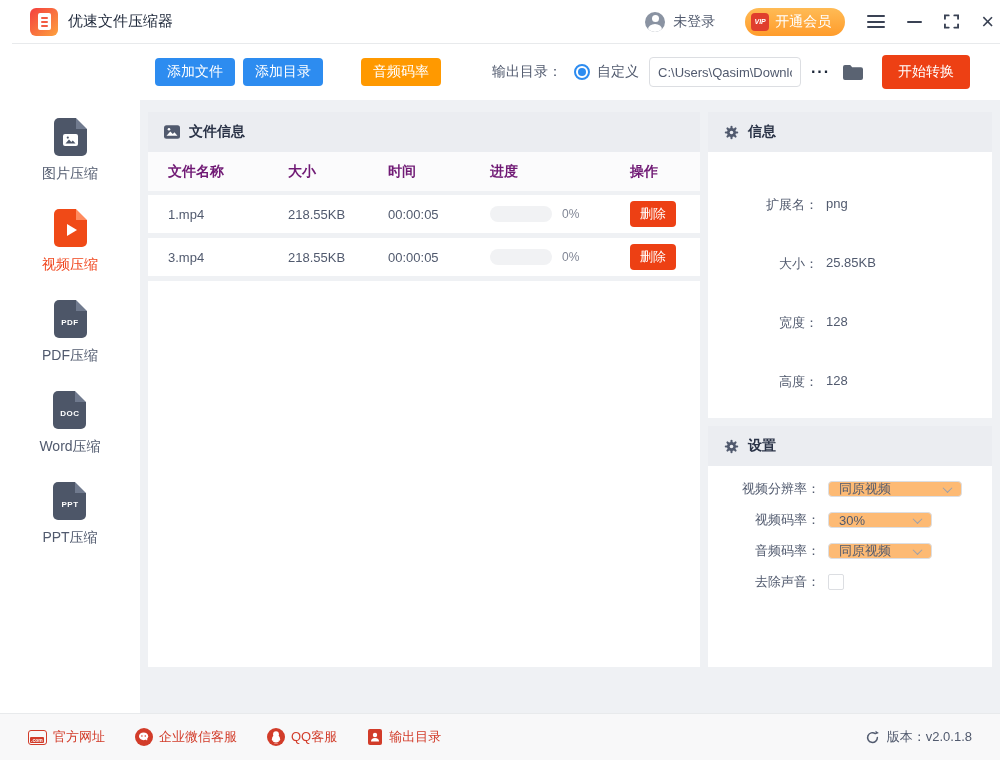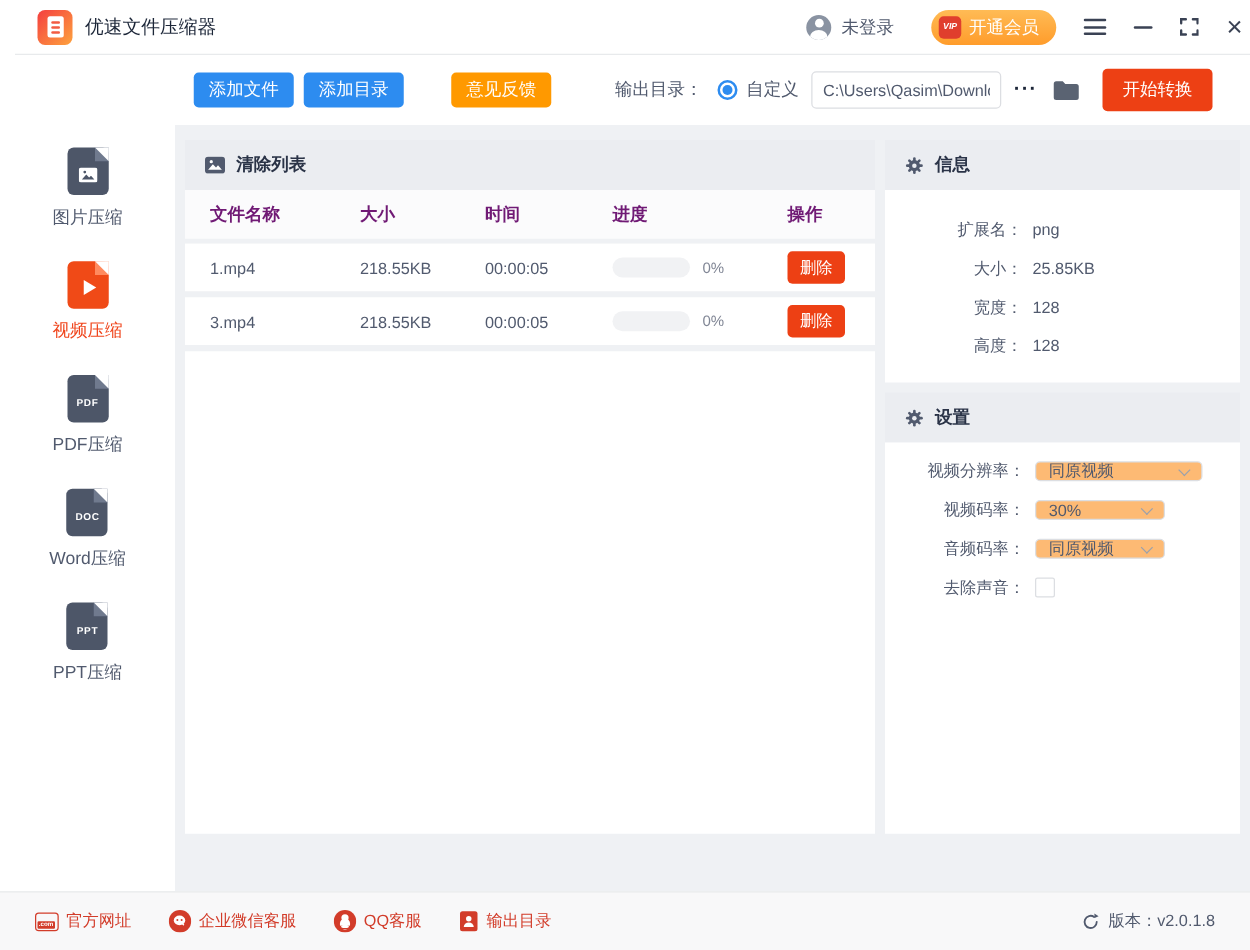--- a/index.html
+++ b/index.html
@@ -98,21 +98,21 @@
   .td { font-size:13px; color:#515a6e; }
   .prog-wrap { display:flex; align-items:center; gap:10px; }
   .prog-bar { width:62px; height:16px; border-radius:8px; background:#f1f2f4; }
   .prog-text { font-size:12px; color:#808695; }
   .btn.del { background:#ed4014; height:26px; padding:0 10px; font-size:13px; }
 
   
   .right-panel { position:absolute; left:568px; top:12px; width:284px; height:555px;
     display:flex; flex-direction:column; }
   .info-body { background:#fff; padding:16px 0 14px 0; }
-  .info-row { display:flex; align-items:center; height:31px; }
+  .info-row { display:flex; height:31px;margin-top:28px; }
   .info-label { width:110px; text-align:right; font-size:13px; color:#515a6e; }
   .info-value { margin-left:8px; font-size:13px; color:#515a6e; }
   .section-gap { height:8px; background:transparent; }
   .settings-body { background:#fff; flex:1; padding-top:14px; }
   .set-row { display:flex; align-items:center; margin-bottom:13px; }
   .set-label { width:112px; text-align:right; font-size:13px; color:#515a6e; }
   .select { margin-left:8px; height:16px; border:1px solid #dcdee2; border-radius:4px; background:#fdba74;
     display:flex; align-items:center; justify-content:space-between; padding:0 10px; cursor:pointer; }
   .select.wide { width:134px; } .select.narrow { width:104px; }
   .select-value { font-size:13px; color:#515a6e; }
@@ -213,21 +213,21 @@
       </div>
       <div class="doc-label">PPT压缩</div>
     </div>
   </aside>
 
   <div class="content">
 
     <div class="toolbar">
       <button class="btn blue">添加文件</button>
       <button class="btn blue">添加目录</button>
-      <button class="btn orange">意见反馈</button>
+      <button class="btn orange">音频码率</button>
       <div class="out-group">
         <span class="out-label">输出目录：</span>
         <span class="radio"></span>
         <span class="radio-label">自定义</span>
         <input class="path-input" type="text" value="C:\Users\Qasim\Downloads" style="">
         <span class="more-btn">···</span>
         <span class="folder-btn">
           <svg width="22" height="17" viewBox="0 0 22 17">
             <path d="M1 3 a2 2 0 0 1 2 -2 h5.2 l2 2.2 H19 a2 2 0 0 1 2 2 V14 a2 2 0 0 1 -2 2 H3 a2 2 0 0 1 -2 -2 Z" fill="#5a6372"></path>
           </svg>
@@ -238,21 +238,21 @@
 
     <div class="main">
 
       <section class="file-panel">
         <div class="panel-header">
           <svg width="16" height="14" viewBox="0 0 16 14">
             <rect width="16" height="13.5" y="0.3" rx="2.5" fill="#515a6e"></rect>
             <circle cx="5" cy="4.3" r="1.3" fill="#fff"></circle>
             <path d="M2.5 10.8 L6.3 6.4 L8.8 9 L10.4 7.2 L13.5 10.8 Z" fill="#fff"></path>
           </svg>
-          <span class="panel-title">清除列表</span>
+          <span class="panel-title">文件信息</span>
         </div>
         <div class="grid-row thead">
           <span class="th">文件名称</span>
           <span class="th">大小</span>
           <span class="th">时间</span>
           <span class="th">进度</span>
           <span class="th">操作</span>
         </div>
         <div class="grid-row trow">
           <span class="td">1.mp4</span>

